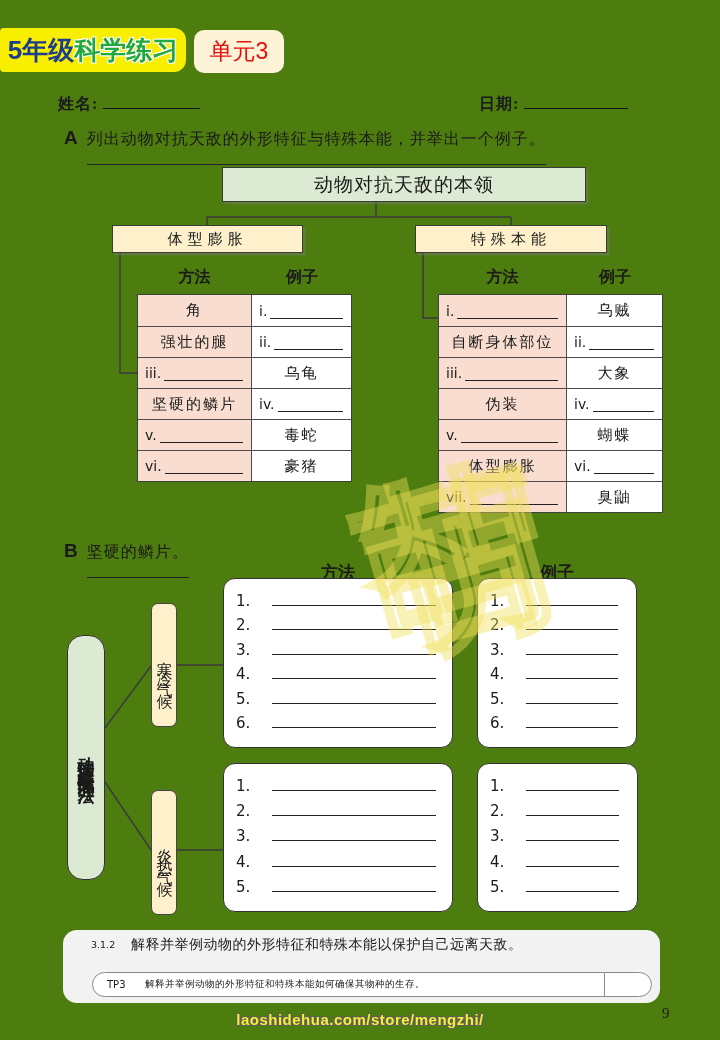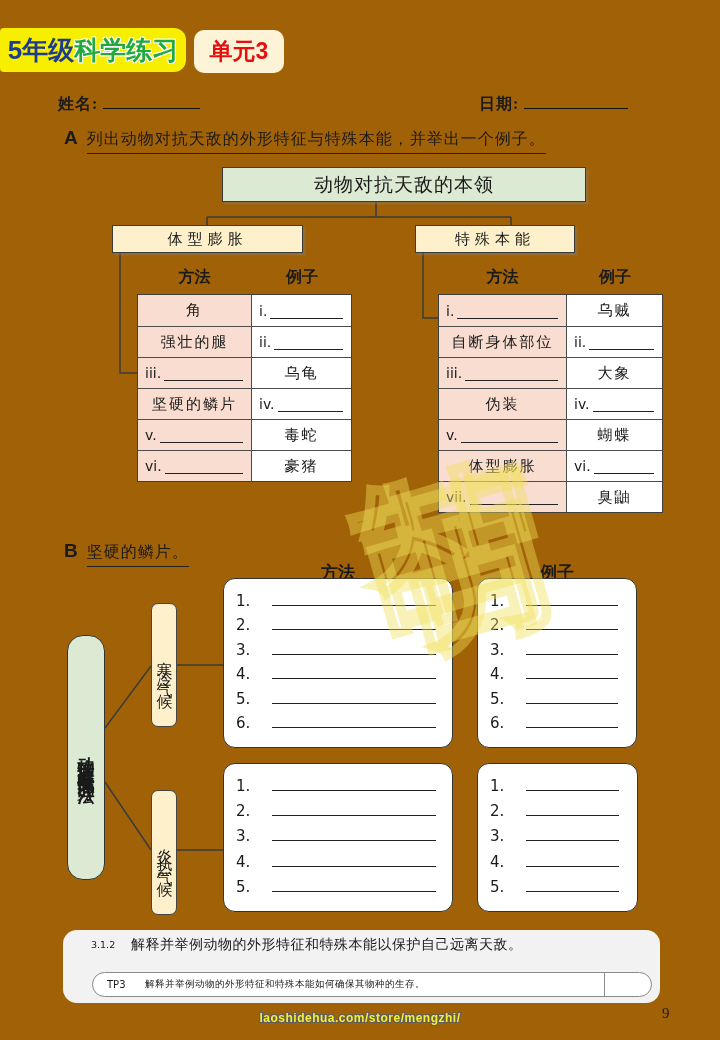--- a/index.html
+++ b/index.html
@@ -1,52 +1,52 @@
 <!DOCTYPE html>
 <html style="--logo_bg: #f8ee00; --logo_blue: #1c3d8f; --logo_green: #21a93e; --unit_bg: #fdf3d6; --unit_red: #e60f0f; --green_box: #dcead3; --cream_box: #fdf0cb; --peach_cell: #f9ddd0; --footer_bg: #f2f2f2; --watermark_yellow: #f6ef35;"><head>
 <meta charset="utf-8">
 <style>
   html,body{margin:0;padding:0;background:#fff;}
-  .page{position:relative;width:720px;height:1040px;background:#a16207;overflow:hidden;
+  .page{position:relative;width:720px;height:1040px;background:#4d7c0f;overflow:hidden;
         font-family:"Liberation Serif",serif;color:#1a1a1a;}
   .abs{position:absolute;box-sizing:border-box;}
   svg.connectors{position:absolute;left:0;top:0;z-index:1;}
   .layer{z-index:2;}
 
   
   .logo{left:0;top:28px;width:186px;height:44px;background:var(--logo_bg);
         border-radius:4px 12px 12px 4px;display:flex;align-items:center;justify-content:center;}
   .logo-grade{font-family:"Liberation Sans",sans-serif;font-weight:bold;font-size:26px;color:var(--logo_blue);}
   .logo-subject{font-family:"Liberation Sans",sans-serif;font-weight:bold;font-size:26px;color:var(--logo_green);
         text-shadow:1px 1px 0 #fff,-1px -1px 0 #fff,1px -1px 0 #fff,-1px 1px 0 #fff;text-align:right;}
   .unit-badge{left:194px;top:30px;width:90px;height:43px;background:var(--unit_bg);border-radius:10px;
         display:flex;align-items:center;justify-content:center;
-        font-family:"Liberation Sans",sans-serif;font-weight:bold;font-size:23px;color:var(--unit_red);}
+        font-family:"Liberation Sans",sans-serif;font-weight:normal;font-size:23px;color:var(--unit_red);}
   .field{top:94px;font-size:16px;letter-spacing:1px;display:flex;align-items:baseline;font-weight:bold;}
   .name-field{left:58px;}
   .date-field{left:479px;}
   .fline{display:inline-block;border-bottom:1.7px solid #111;height:14px;margin-left:5px;}
   .name-field .fline{width:97px;}
   .date-field .fline{width:104px;}
 
   
   .sec-head{display:flex;align-items:baseline;gap:9px;}
   .sec-a-head{left:64px;top:127px;}
   .sec-b-head{left:64px;top:540px;}
   .sec-letter{font-family:"Liberation Sans",sans-serif;font-weight:bold;font-size:19px;}
-  .sec-title{font-size:16px;letter-spacing:1px;border-bottom:1.3px solid #222;padding-bottom:3px;}
+  .sec-title{font-size:16px;letter-spacing:1px;border-bottom:1.3px solid #222;padding-bottom:14px;}
 
   
   .boxed{border:1.6px solid #3a3a3a;display:flex;align-items:center;justify-content:center;
          box-shadow:2.5px 2.5px 0 rgba(130,130,130,.35);}
   .root-a{left:222px;top:167px;width:364px;height:35px;background:var(--green_box);
           font-family:"Liberation Sans",sans-serif;font-weight:normal;font-size:19px;letter-spacing:1px;}
   .branch{background:var(--cream_box);font-size:15px;letter-spacing:5px;height:28px;border-width:1.4px;}
   .branch-left{left:112px;top:225px;width:191px;}
-  .branch-right{left:415px;top:225px;width:160px;}
+  .branch-right{left:415px;top:225px;width:192px;}
   .col-head{font-family:"Liberation Sans",sans-serif;font-weight:bold;font-size:16px;text-align:center;}
   .ch-a-lm{left:137px;top:267px;width:115px;}
   .ch-a-le{left:252px;top:267px;width:100px;}
   .ch-a-rm{left:438px;top:267px;width:129px;}
   .ch-a-re{left:567px;top:267px;width:96px;}
   .atable{border:1.7px solid #3f3f3f;background:#fff;}
   .atable-left{left:137px;top:294px;width:215px;}
   .atable-right{left:438px;top:294px;width:225px;}
   .t-row{display:flex;height:31px;box-sizing:border-box;}
   .t-row + .t-row{border-top:1.3px solid #4c4c4c;}
@@ -86,21 +86,21 @@
   .obj-wrap{position:absolute;left:28px;top:8px;}
   .obj-row{display:flex;gap:12px;line-height:13.5px;}
   .obj-code{font-family:"DejaVu Sans",sans-serif;font-size:9.5px;width:28px;flex:0 0 28px;}
   .obj-text{font-size:14px;letter-spacing:.5px;}
   .tp-capsule{position:absolute;left:29px;top:42px;width:560px;height:25px;background:#fff;
               border:1.2px solid #8a8a8a;border-radius:13px;display:flex;align-items:center;box-sizing:border-box;}
   .tp-code{font-family:"DejaVu Sans",sans-serif;font-size:10px;margin-left:14px;width:38px;flex:0 0 38px;}
   .tp-text{font-size:9.5px;letter-spacing:.5px;}
   .tp-divider{position:absolute;right:46px;top:-1px;bottom:-1px;border-left:1.1px solid #8a8a8a;}
   .site-watermark{left:0;top:1011px;width:720px;text-align:center;
-        font-family:"Liberation Sans",sans-serif;font-weight:bold;font-size:12px;letter-spacing:.5px;
+        font-family:"Liberation Sans",sans-serif;font-weight:bold;font-size:15px;letter-spacing:.5px;
         color:var(--watermark_yellow);
         text-shadow:-1px -1px 0 #5f5f5f,1px -1px 0 #5f5f5f,-1px 1px 0 #5f5f5f,1px 1px 0 #5f5f5f;}
   .page-num{left:662px;top:1005px;font-size:15px;}
 
   
   .logo-watermark{left:300px;top:325px;z-index:6;pointer-events:none;
         font-family:"Liberation Sans",sans-serif;font-weight:bold;font-size:185px;line-height:.98;
         writing-mode:vertical-rl;transform:rotate(-16deg);
         color:transparent;-webkit-text-stroke:4px rgba(241,224,86,.42);}
 </style>

